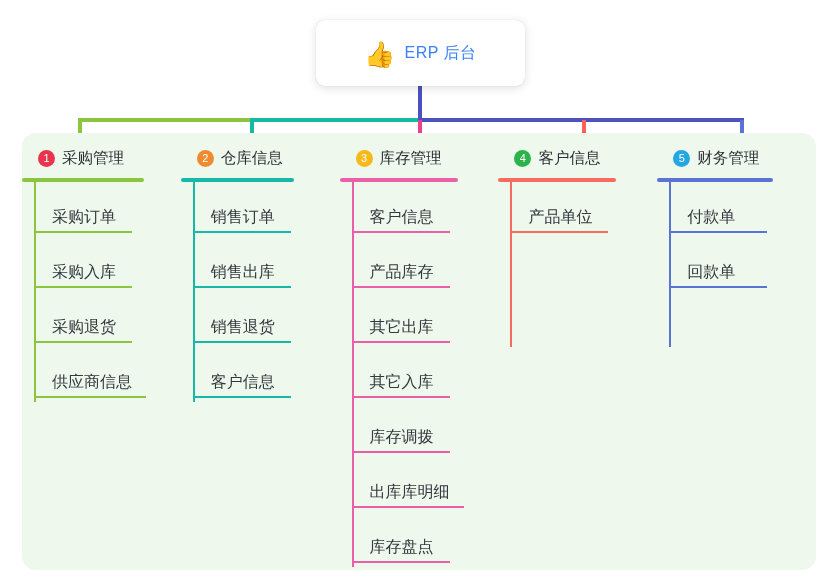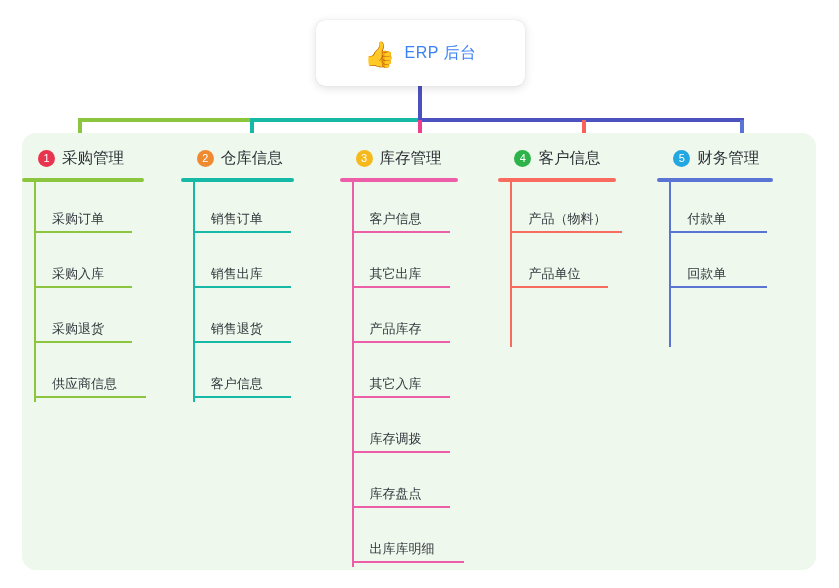--- a/index.html
+++ b/index.html
@@ -120,21 +120,21 @@
     width: 2px;
   }
   .item {
     position: relative;
     height: 55px;
   }
   .item-label {
     position: absolute;
     left: 30px;
     bottom: 9px;
-    font-size: 13px;
+    font-size: 16px;
     color: #33373e;
     white-space: nowrap;
   }
   .item-rule {
     position: absolute;
     left: 12px;
     bottom: 4px;
     height: 2px;
     width: 98px;
   }
@@ -223,58 +223,54 @@
           <span class="col-title">库存管理</span>
         </div>
         <div class="col-rule" style="background: rgb(236, 95, 168); width: 118px;"></div>
         <div class="items">
           <div class="spine" style="background: rgb(236, 95, 168); height: 385px;"></div>
           <div class="item">
             <span class="item-label">客户信息</span>
             <div class="item-rule" style="background: rgb(236, 95, 168);"></div>
           </div>
           <div class="item">
+            <span class="item-label">产品库存</span>
+            <div class="item-rule" style="background: rgb(236, 95, 168);"></div>
+          </div>
+          <div class="item">
             <span class="item-label">其它出库</span>
             <div class="item-rule" style="background: rgb(236, 95, 168);"></div>
           </div>
           <div class="item">
-            <span class="item-label">产品库存</span>
-            <div class="item-rule" style="background: rgb(236, 95, 168);"></div>
-          </div>
-          <div class="item">
             <span class="item-label">其它入库</span>
             <div class="item-rule" style="background: rgb(236, 95, 168);"></div>
           </div>
           <div class="item">
             <span class="item-label">库存调拨</span>
-            <div class="item-rule" style="background: rgb(236, 95, 168);"></div>
-          </div>
-          <div class="item">
-            <span class="item-label">库存盘点</span>
             <div class="item-rule" style="background: rgb(236, 95, 168);"></div>
           </div>
           <div class="item">
             <span class="item-label">出库库明细</span>
             <div class="item-rule wide" style="background: rgb(236, 95, 168);"></div>
           </div>
+          <div class="item">
+            <span class="item-label">库存盘点</span>
+            <div class="item-rule" style="background: rgb(236, 95, 168);"></div>
+          </div>
         </div>
       </div>
       <div class="column">
         <div class="col-head">
           <span class="badge" style="background: rgb(44, 179, 74);">4</span>
           <span class="col-title">客户信息</span>
         </div>
         <div class="col-rule" style="background: rgb(248, 107, 95); width: 118px;"></div>
         <div class="items">
           <div class="spine" style="background: rgb(248, 107, 95); height: 165px;"></div>
           <div class="item">
-            <span class="item-label">产品（物料）</span>
-            <div class="item-rule wide" style="background: rgb(248, 107, 95);"></div>
-          </div>
-          <div class="item">
             <span class="item-label">产品单位</span>
             <div class="item-rule" style="background: rgb(248, 107, 95);"></div>
           </div>
         </div>
       </div>
       <div class="column">
         <div class="col-head">
           <span class="badge" style="background: rgb(34, 167, 224);">5</span>
           <span class="col-title">财务管理</span>
         </div>

